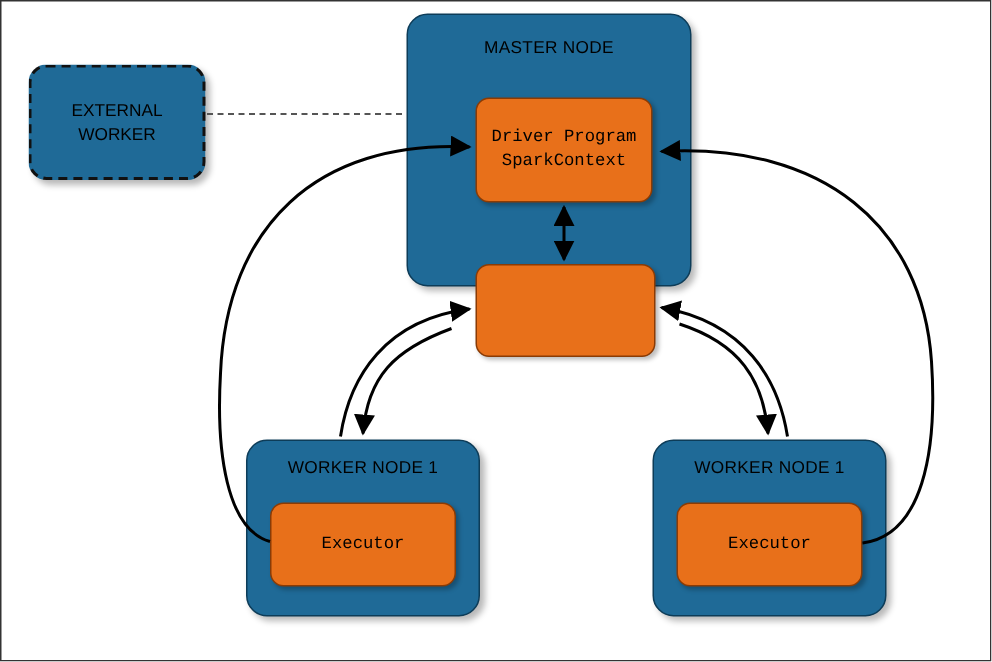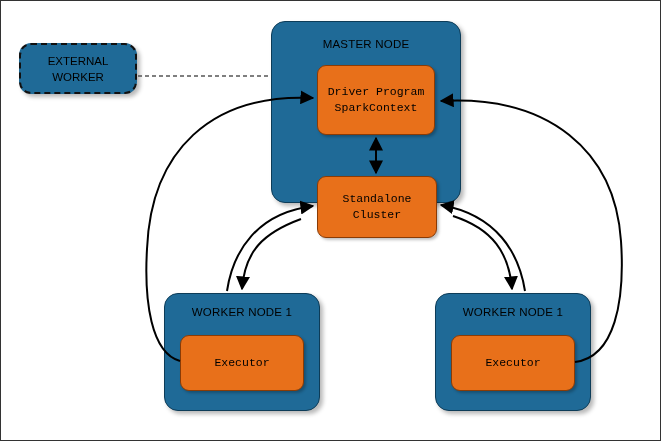--- a/index.html
+++ b/index.html
@@ -92,34 +92,34 @@
     stroke: #555555;
     stroke-width: 1.4;
     stroke-dasharray: 4 3;
   }
 </style>
 </head>
 <body>
 
 <div id="canvas">
 
-  <div class="node dashed" style="left:18px; top:42px; width:118px; height:51px;">
+  <div class="node dashed" style="left:18px; top:42px; width:118px; height:77px;">
     <div class="storage-label"><span>EXTERNAL</span><br><span>WORKER</span></div>
   </div>
 
-  <div class="node" style="left:270px; top:20px; width:190px; height:182px;">
+  <div class="node" style="left:270px; top:8px; width:190px; height:182px;">
     <div class="node-title" style="top:16px;">MASTER NODE</div>
   </div>
 
   <div class="box" style="left:316px; top:64px; width:118px; height:70px;">
     <div class="box-label"><span>Driver Program</span><br><span>SparkContext</span></div>
   </div>
 
   <div class="box" style="left:316px; top:175px; width:120px; height:62px;">
-    <div class="box-label"><span>Standalone Cluster</span><br></div>
+    <div class="box-label"><br></div>
   </div>
 
   <div class="node" style="left:163px; top:292px; width:156px; height:118px;">
     <div class="node-title" style="top:12px;">WORKER NODE 1</div>
   </div>
 
   <div class="box" style="left:179px; top:334px; width:124px; height:56px;">
     <div class="box-label">Executor</div>
   </div>
 

